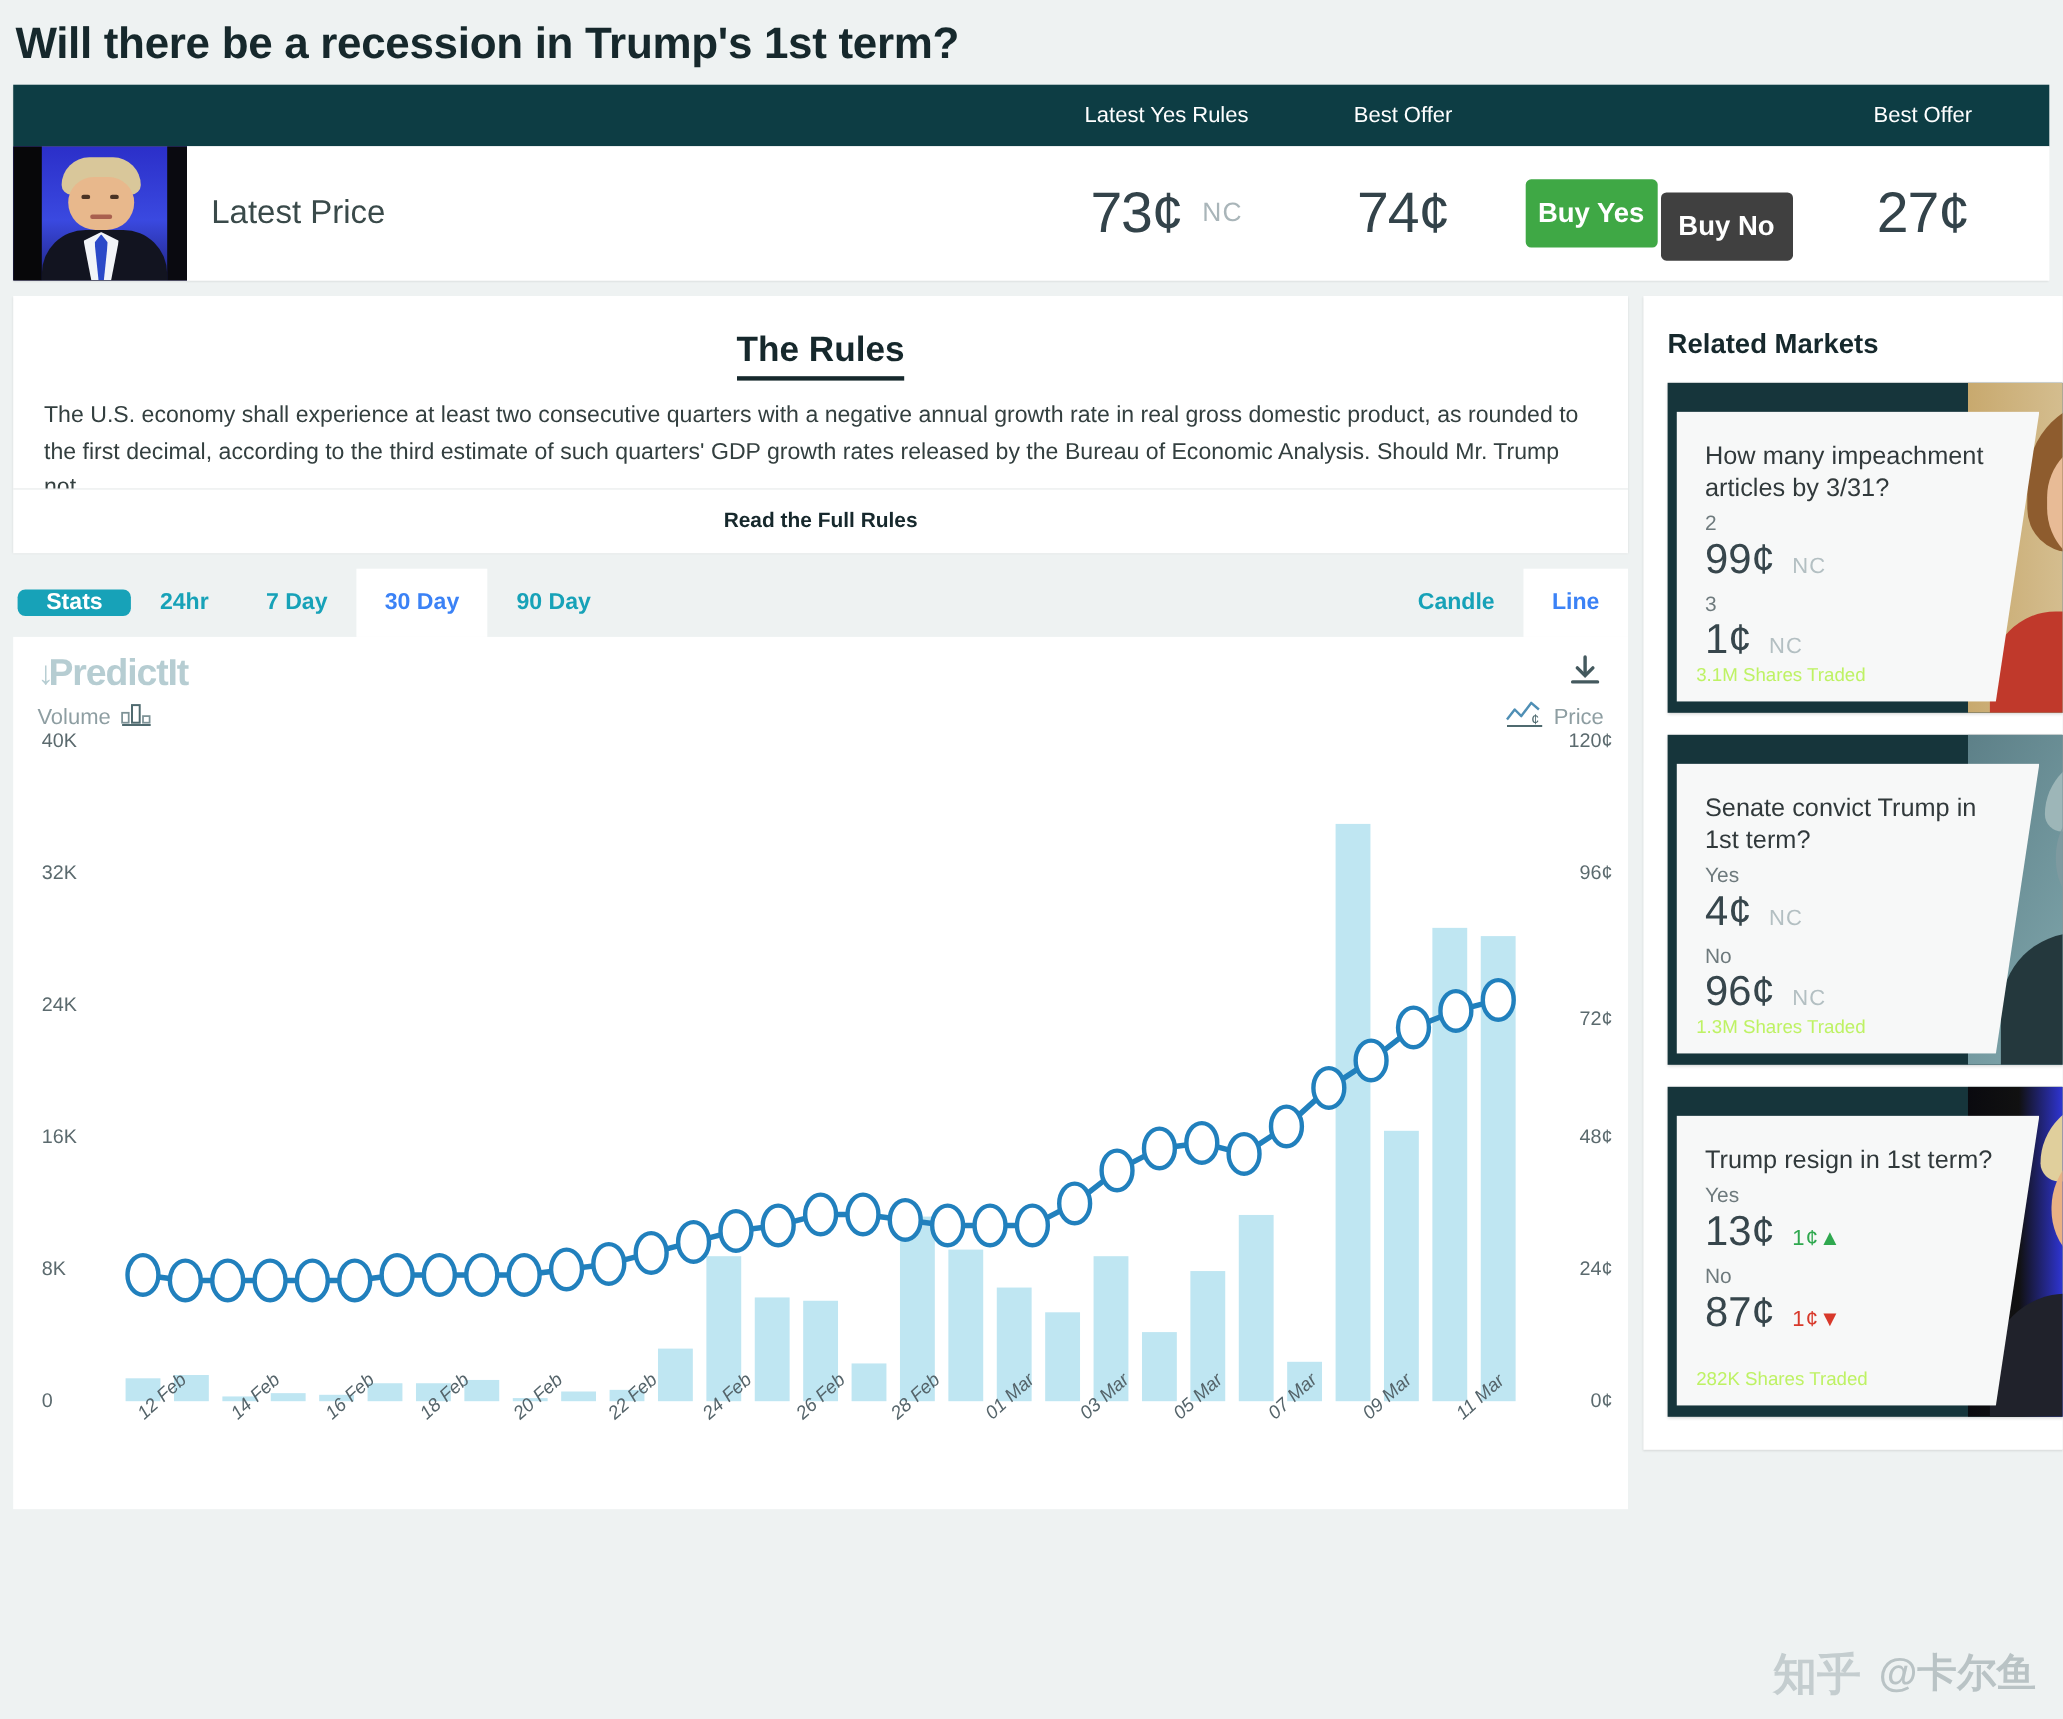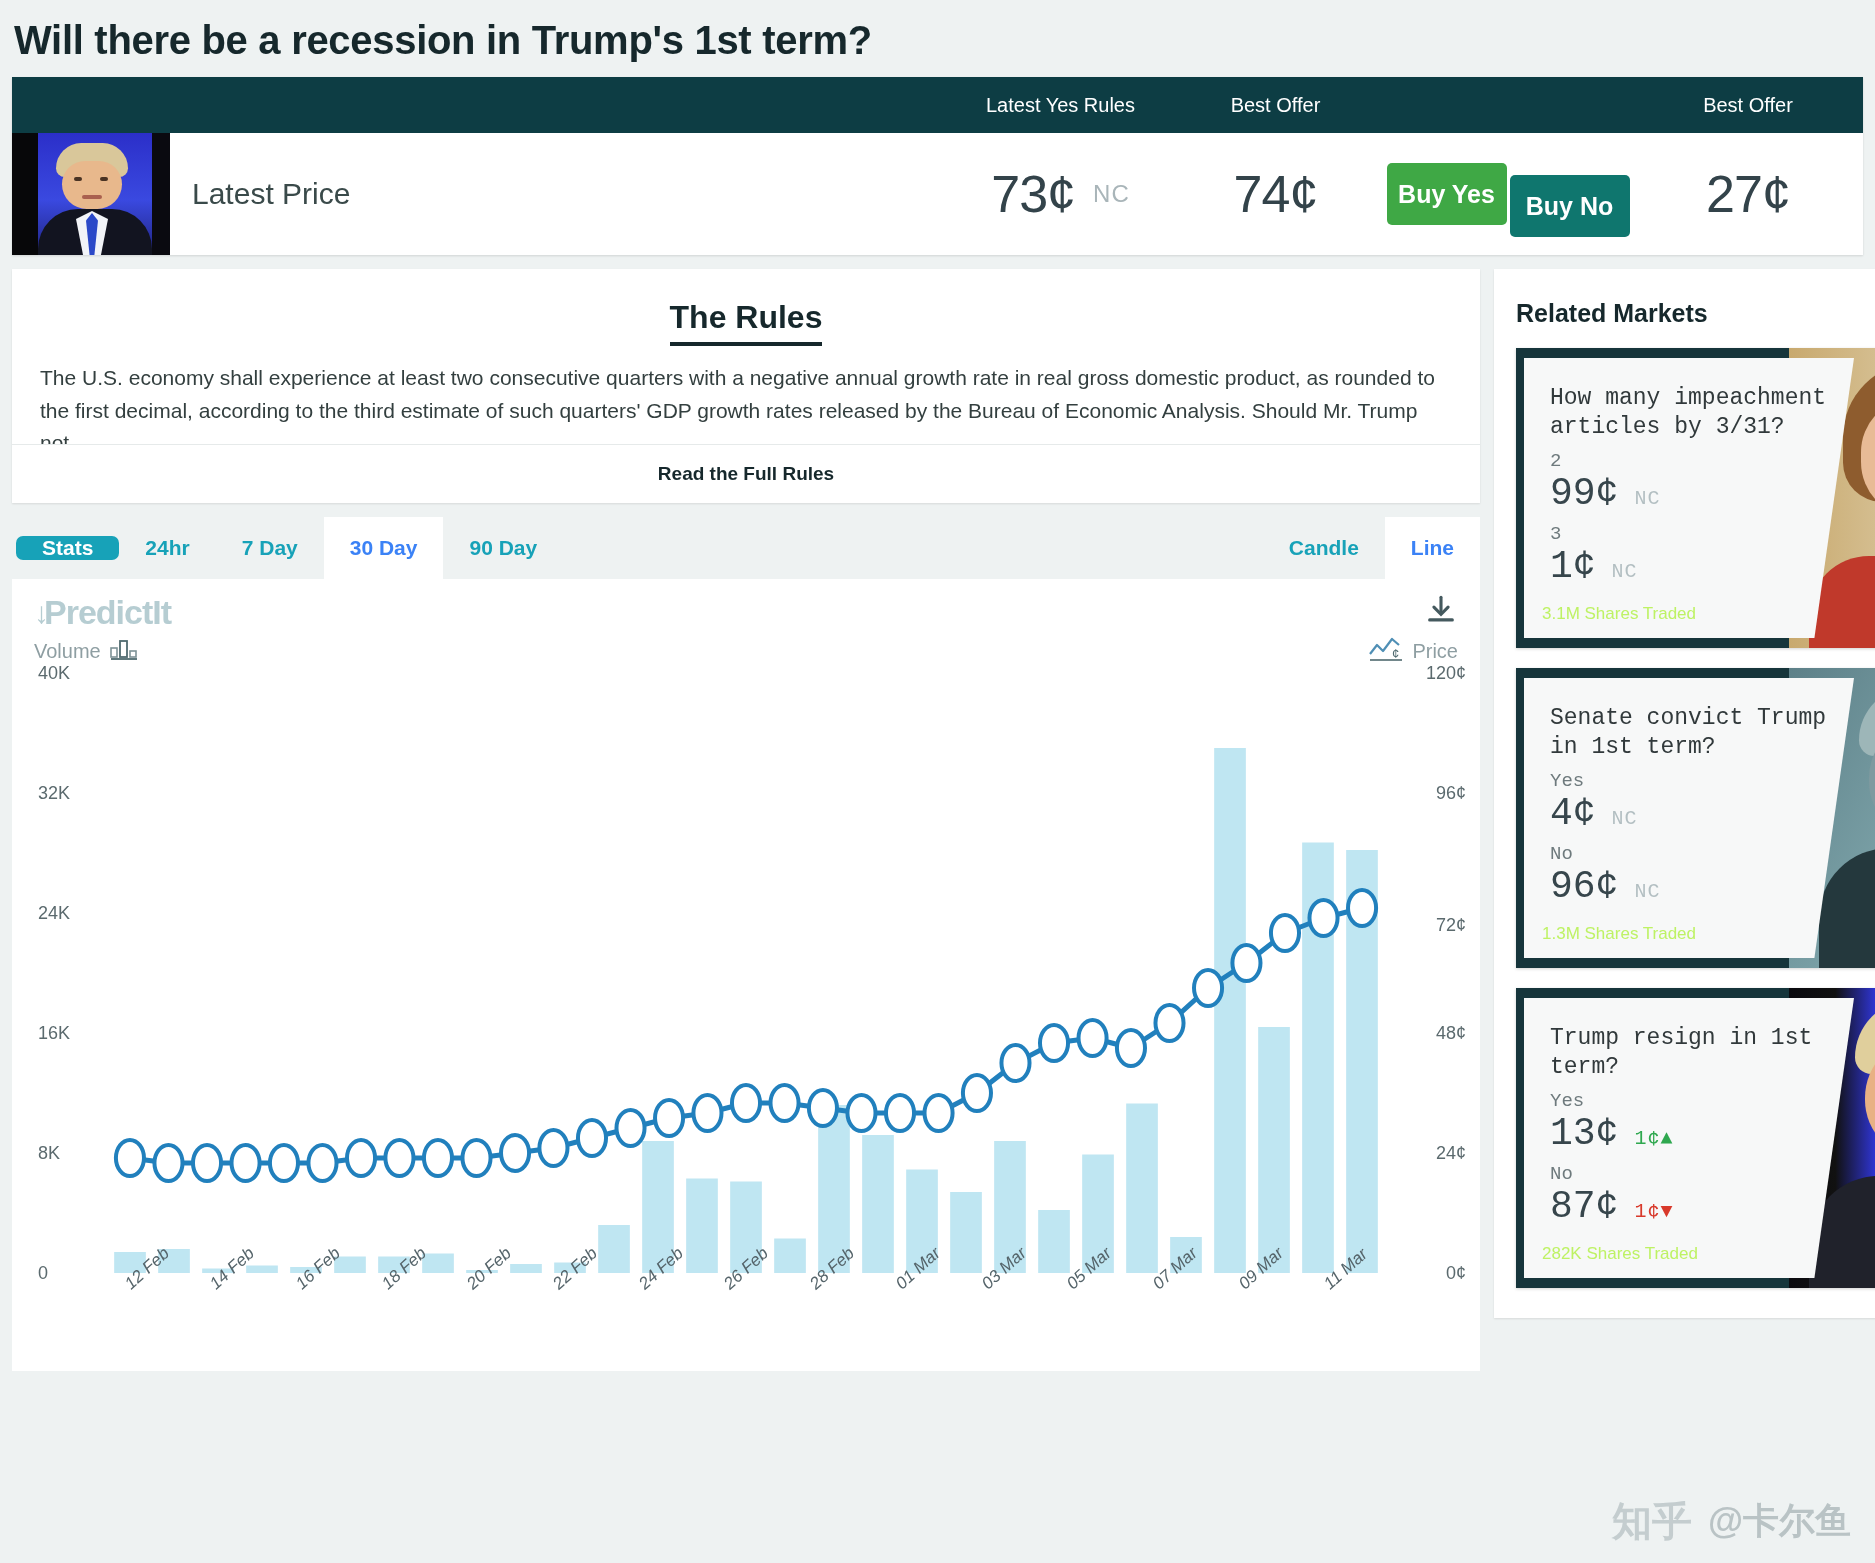--- a/index.html
+++ b/index.html
@@ -70,21 +70,21 @@
   .mb-col.last { width:230px; }
   .price-big { font-size:52px; color:#33434a; font-weight:300; letter-spacing:-1px; }
   .price-nc  { font-size:24px; color:#a9b5b9; margin-left:18px; letter-spacing:1px;}
   .buy-col { width:250px; flex:none; display:flex; align-items:center; justify-content:center; gap:0; }
   .btn-buy {
     width:120px; height:62px; border:0; border-radius:5px;
     font-size:25px; font-weight:bold; color:#fff; cursor:pointer;
     font-family:"Liberation Sans", sans-serif;
   }
   .btn-yes { background:#3fa845; }
-  .btn-no  { background:#0f766e; margin-left:3px;margin-top:24px; }
+  .btn-no  { background:#404040; margin-left:3px;margin-top:24px; }
 
   
   .main {
     display:flex;
     margin:14px 12px 0 12px;
     gap:14px;
     align-items:flex-start;
   }
   .left-col { width:1468px; flex:none; }
   .right-col { width:585px; flex:none; }
@@ -158,24 +158,23 @@
   
   .rm-card { background:#fff; box-shadow:0 1px 2px rgba(0,0,0,.10); padding:30px 0 30px 22px; }
   .rm-title { font-size:25px; font-weight:bold; color:#16282c; }
 
   .rm-item {
     margin-top:20px; height:300px; position:relative; overflow:hidden;
     background:#16353b; box-shadow:0 1px 3px rgba(0,0,0,.18);
   }
   .rm-photo { position:absolute; right:0; top:0; bottom:0; width:290px; overflow:hidden; }
   .rm-info {
-    position:absolute; left:8px; top:10px; bottom:10px; width:330px;
+    position:absolute; left:8px; top:26px; bottom:10px; width:330px;
     background:#f7f8f8; padding:26px 22px 0 26px;
     clip-path: polygon(0 0, 100% 0, 88% 100%, 0 100%);
-    font-family: Liberation Mono, monospace;
   }
   .rm-q { font-size:23px; line-height:1.25; color:#31393b; }
   .rm-lbl { font-size:19px; color:#6e7a7d; margin-top:8px; }
   .rm-pr { display:flex; align-items:baseline; gap:16px; }
   .rm-pr .v { font-size:38px; color:#37464c; font-weight:300; }
   .rm-pr .d { font-size:20px; color:#b3bfc2; letter-spacing:1px; }
   .rm-pr .d.up { color:#2fa84f; }
   .rm-pr .d.down { color:#d8392b; }
   .rm-shares { position:absolute; left:26px; bottom:24px; font-size:17px; color:#bef264; }
   .rm-credit {

